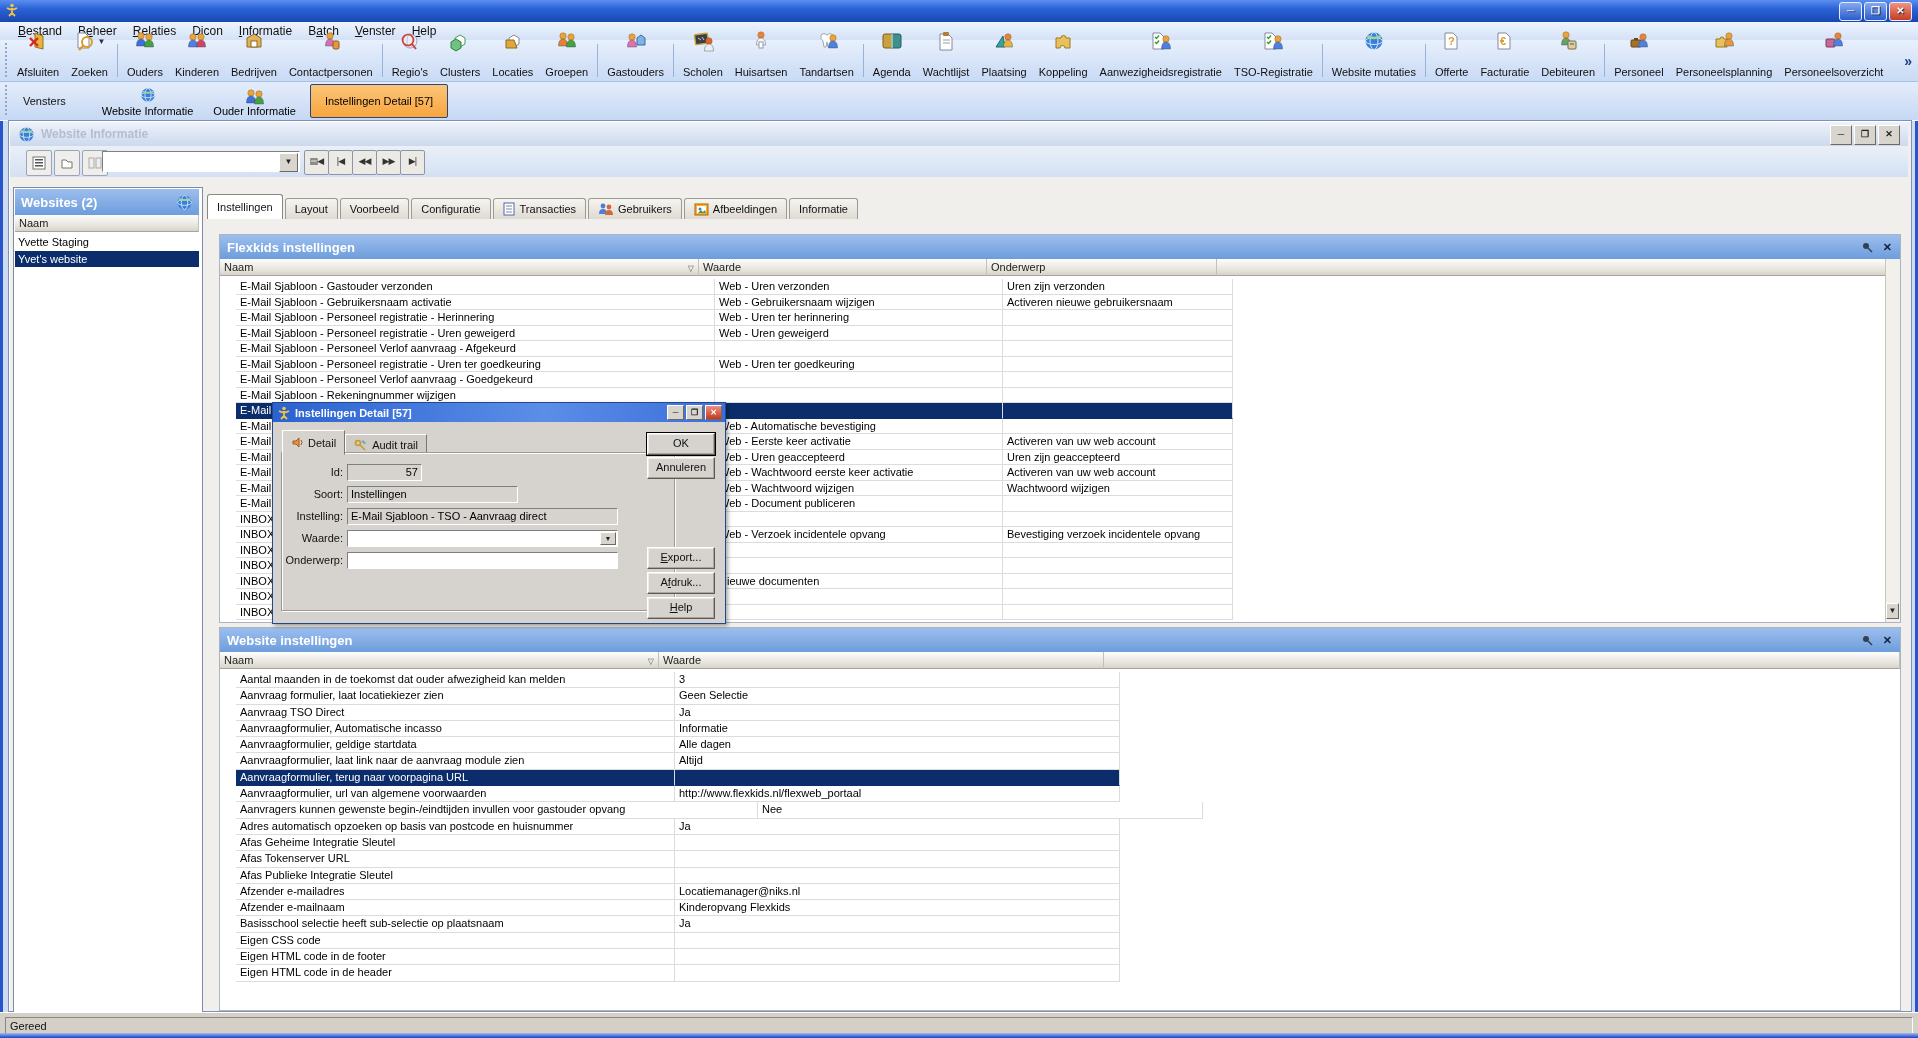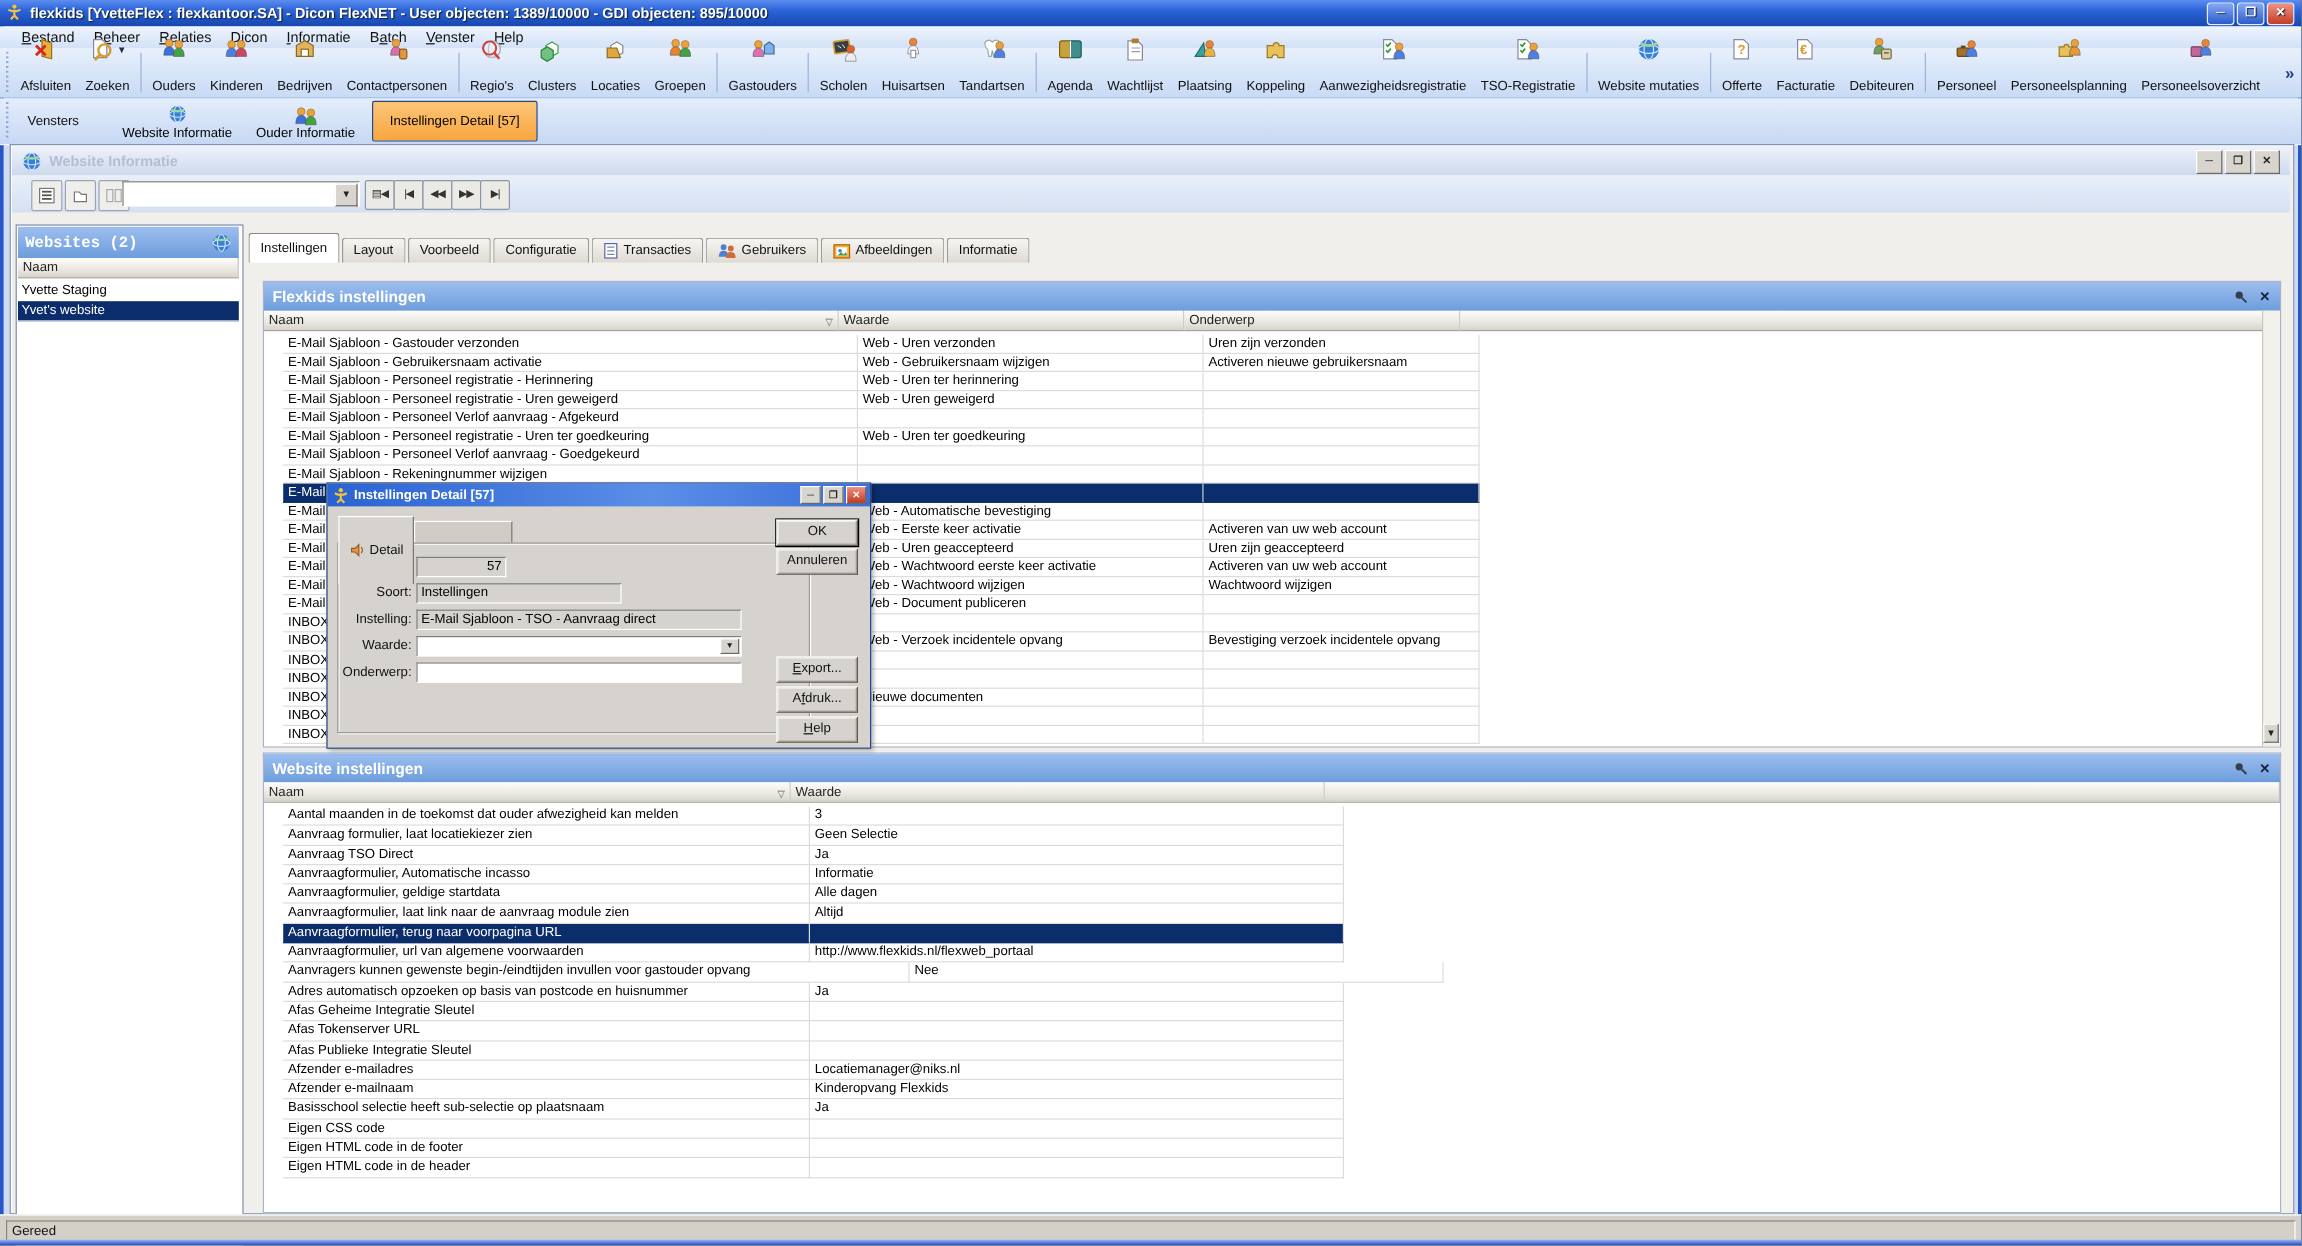--- a/index.html
+++ b/index.html
@@ -46,21 +46,21 @@
   .cbtns{position:absolute;right:8px;top:3px;display:flex;gap:2px;}
   .gbtn{width:20px;height:18px;background:#d8d5ce;border:1px solid;border-color:#fff #6e6a63 #6e6a63 #fff;font-size:9px;line-height:16px;text-align:center;color:#222;}
   .ctoolbar{position:absolute;left:1px;top:26px;width:1898px;height:30px;background:linear-gradient(#e9eff9,#d4e0f2);}
   .sbtn{position:absolute;width:24px;height:24px;top:3px;background:#f0eeea;border:1px solid #9aa5b8;border-radius:2px;display:flex;align-items:center;justify-content:center;}
   .combo{position:absolute;left:92px;top:4px;width:198px;height:21px;background:#fff;border:1px solid;border-color:#7f7f7f #fff #fff #7f7f7f;box-sizing:border-box;}
   .combo .arrow{position:absolute;right:1px;top:1px;width:17px;height:17px;background:#d8d5ce;border:1px solid;border-color:#fff #6e6a63 #6e6a63 #fff;text-align:center;font-size:8px;line-height:16px;color:#222;}
   .navbtn{position:absolute;width:23px;height:23px;top:3px;background:#eceae5;border:1px solid #8d96a8;border-radius:2px;text-align:center;font-size:9px;line-height:21px;color:#333;letter-spacing:-1px;}
   
   .sidebar{position:absolute;left:4px;top:66px;width:188px;height:942px;background:#fff;border:1px solid #7a8aa8;}
   .phead{background:linear-gradient(#9dbeee,#6d9ddc);color:#fff;font-weight:bold;font-size:13px;display:flex;align-items:center;}
-  .s-head{position:absolute;left:1px;top:1px;width:184px;height:26px;padding-left:6px;box-sizing:border-box;font-family:Liberation Mono, monospace;}
+  .s-head{position:absolute;left:1px;top:1px;width:184px;height:26px;padding-left:6px;box-sizing:border-box;}
   .s-head .ic{margin-left:auto;margin-right:6px;width:17px;height:17px;}
   .colhdr{background:linear-gradient(#fdfdfc,#e6e3db 70%,#d7d3cb);border-right:1px solid #c3c0b8;border-bottom:1px solid #a8a5a0;color:#222;padding-left:4px;box-sizing:border-box;line-height:16px;height:17px;}
   .s-naam{position:absolute;left:1px;top:27px;width:184px;}
   .s-list{position:absolute;left:1px;top:46px;width:184px;}
   .srow{height:16px;line-height:16px;padding-left:3px;border-bottom:1px solid #fff;white-space:nowrap;}
   .srow.sel{background:#0b2d6b;color:#fff;}
   
   .tabstrip{position:absolute;left:198px;top:74px;height:24px;display:flex;align-items:flex-end;}
   .tab{height:20px;line-height:19px;padding:0 9px;background:linear-gradient(#f7f5f1,#dedad2);border:1px solid #9c9a94;border-bottom:none;border-radius:3px 3px 0 0;margin-right:2px;display:flex;align-items:center;gap:4px;color:#111;}
   .tab.active{height:24px;line-height:23px;background:#fff;border-color:#8a887f;}
@@ -83,21 +83,21 @@
   .vdown{position:absolute;left:0;bottom:3px;width:13px;height:16px;background:#d8d5ce;border:1px solid;border-color:#fff #6e6a63 #6e6a63 #fff;font-size:8px;text-align:center;line-height:14px;color:#222;box-sizing:border-box;}
   
   .dialog{position:absolute;left:272px;top:402px;width:452px;height:220px;background:#d6d3ce;border:1px solid #23488e;box-shadow:2px 2px 4px rgba(0,0,0,.35);}
   .dtitle{position:absolute;left:0;top:0;right:0;height:19px;background:linear-gradient(90deg,#2a62d0,#5b8ee8 60%,#3b6ed8);display:flex;align-items:center;color:#fff;font-weight:bold;font-size:11px;}
   .dtitle .ic{width:13px;height:13px;margin-left:4px;}
   .dtitle .tx{margin-left:5px;}
   .dbtns{position:absolute;right:3px;top:2px;display:flex;gap:2px;}
   .dwbtn{width:17px;height:15px;background:#d8d5ce;border:1px solid;border-color:#fff #6e6a63 #6e6a63 #fff;font-size:8px;line-height:13px;text-align:center;color:#222;box-sizing:border-box;}
   .dwbtn.close{background:linear-gradient(#ef8f80,#c23a20);color:#fff;font-weight:bold;}
   .dtabs{position:absolute;left:9px;top:27px;display:flex;align-items:flex-end;}
-  .dtab{height:19px;padding:16px 8px;background:#cfccc5;border:1px solid;border-color:#fff #7a776f #cfccc5 #fff;display:flex;align-items:center;gap:4px;color:#111;}
+  .dtab{height:19px;padding:0 8px;background:#cfccc5;border:1px solid;border-color:#fff #7a776f #cfccc5 #fff;display:flex;align-items:center;gap:4px;color:#111;}
   .dtab.active{height:23px;background:#d6d3ce;border-color:#fff #7a776f #d6d3ce #fff;position:relative;z-index:2;}
   .dgroup{position:absolute;left:8px;top:49px;width:392px;height:157px;border:1px solid #9d9a92;box-shadow:inset 1px 1px 0 #fff,1px 1px 0 #fff;background:#d6d3ce;}
   .frow{position:absolute;left:8px;display:flex;align-items:center;height:18px;}
   .frow .flab{width:62px;text-align:right;margin-right:4px;color:#111;}
   .fin{height:17px;border:1px solid;border-color:#7f7f7f #fff #fff #7f7f7f;box-sizing:border-box;background:#d6d3ce;line-height:15px;padding:0 3px;position:relative;}
   .fin.white{background:#fff;}
   .fin.right{text-align:right;}
   .fin .carrow{position:absolute;right:1px;top:1px;width:16px;height:13px;background:#d8d5ce;border:1px solid;border-color:#fff #6e6a63 #6e6a63 #fff;text-align:center;font-size:7px;line-height:12px;color:#222;box-sizing:border-box;}
   .cbtn{position:absolute;left:374px;width:66px;height:20px;background:#d6d3ce;border:1px solid;border-color:#fff #5e5a53 #5e5a53 #fff;box-shadow:inset -1px -1px 0 #a9a59c,inset 1px 1px 0 #efede8;text-align:center;line-height:18px;color:#111;}
   .cbtn.def{box-shadow:0 0 0 1px #000,inset -1px -1px 0 #a9a59c,inset 1px 1px 0 #efede8;}
@@ -113,21 +113,20 @@
 
 <div class="app">
 
   <div class="titlebar">
     <span class="app-ico">
         <svg width="14" height="14" viewBox="0 0 14 14">
           <circle cx="7" cy="2.5" r="1.8" fill="#f4c23c"></circle>
           <path d="M2 5 q5 3 10 0 M7 5 v5 M7 10 l-3 3 M7 10 l3 3" stroke="#f4c23c" stroke-width="1.8" fill="none"></path>
         </svg>
       </span>
-    <span class="ttext">flexkids [YvetteFlex : flexkantoor.SA] - Dicon FlexNET - User objecten: 1389/10000 - GDI objecten: 895/10000</span>
     <span class="wbtns">
       <span class="xpbtn">─</span>
       <span class="xpbtn">❐</span>
       <span class="xpbtn close">✕</span>
     </span>
   </div>
 
   <div class="menubar" id="menubar">
       <span class="mitem"><u>B</u>estand</span>
       <span class="mitem">B<u>e</u>heer</span>

